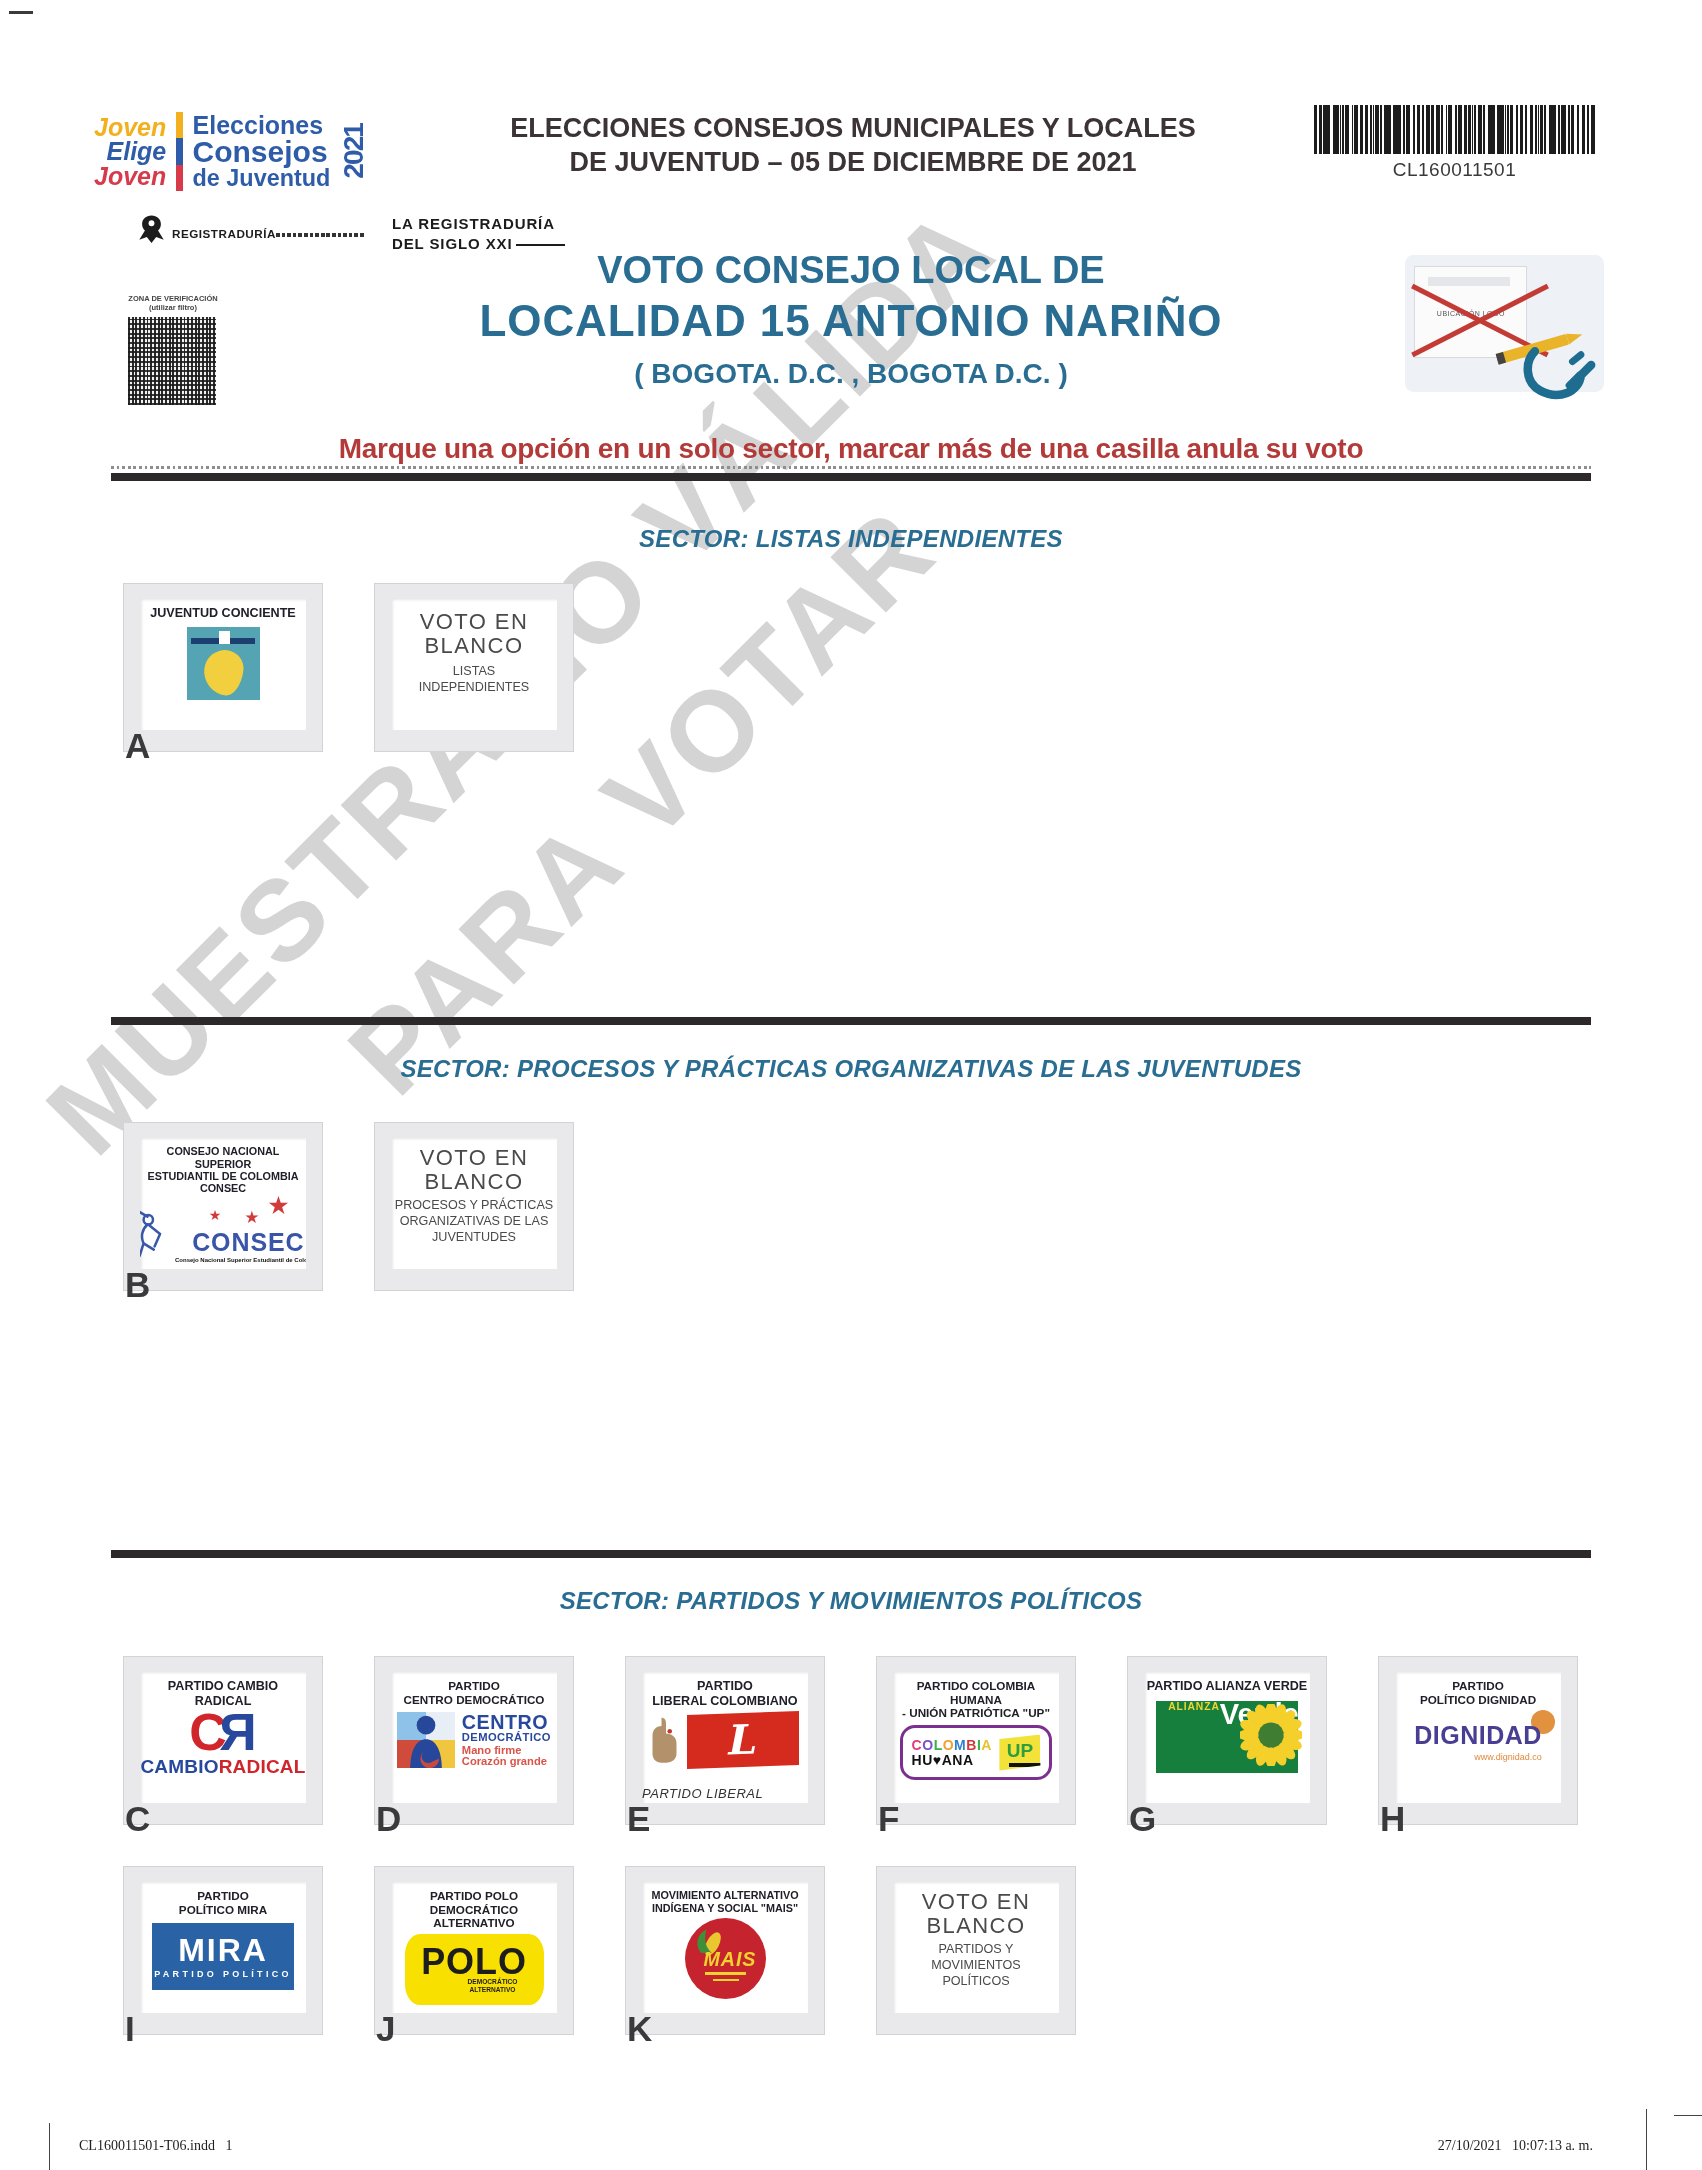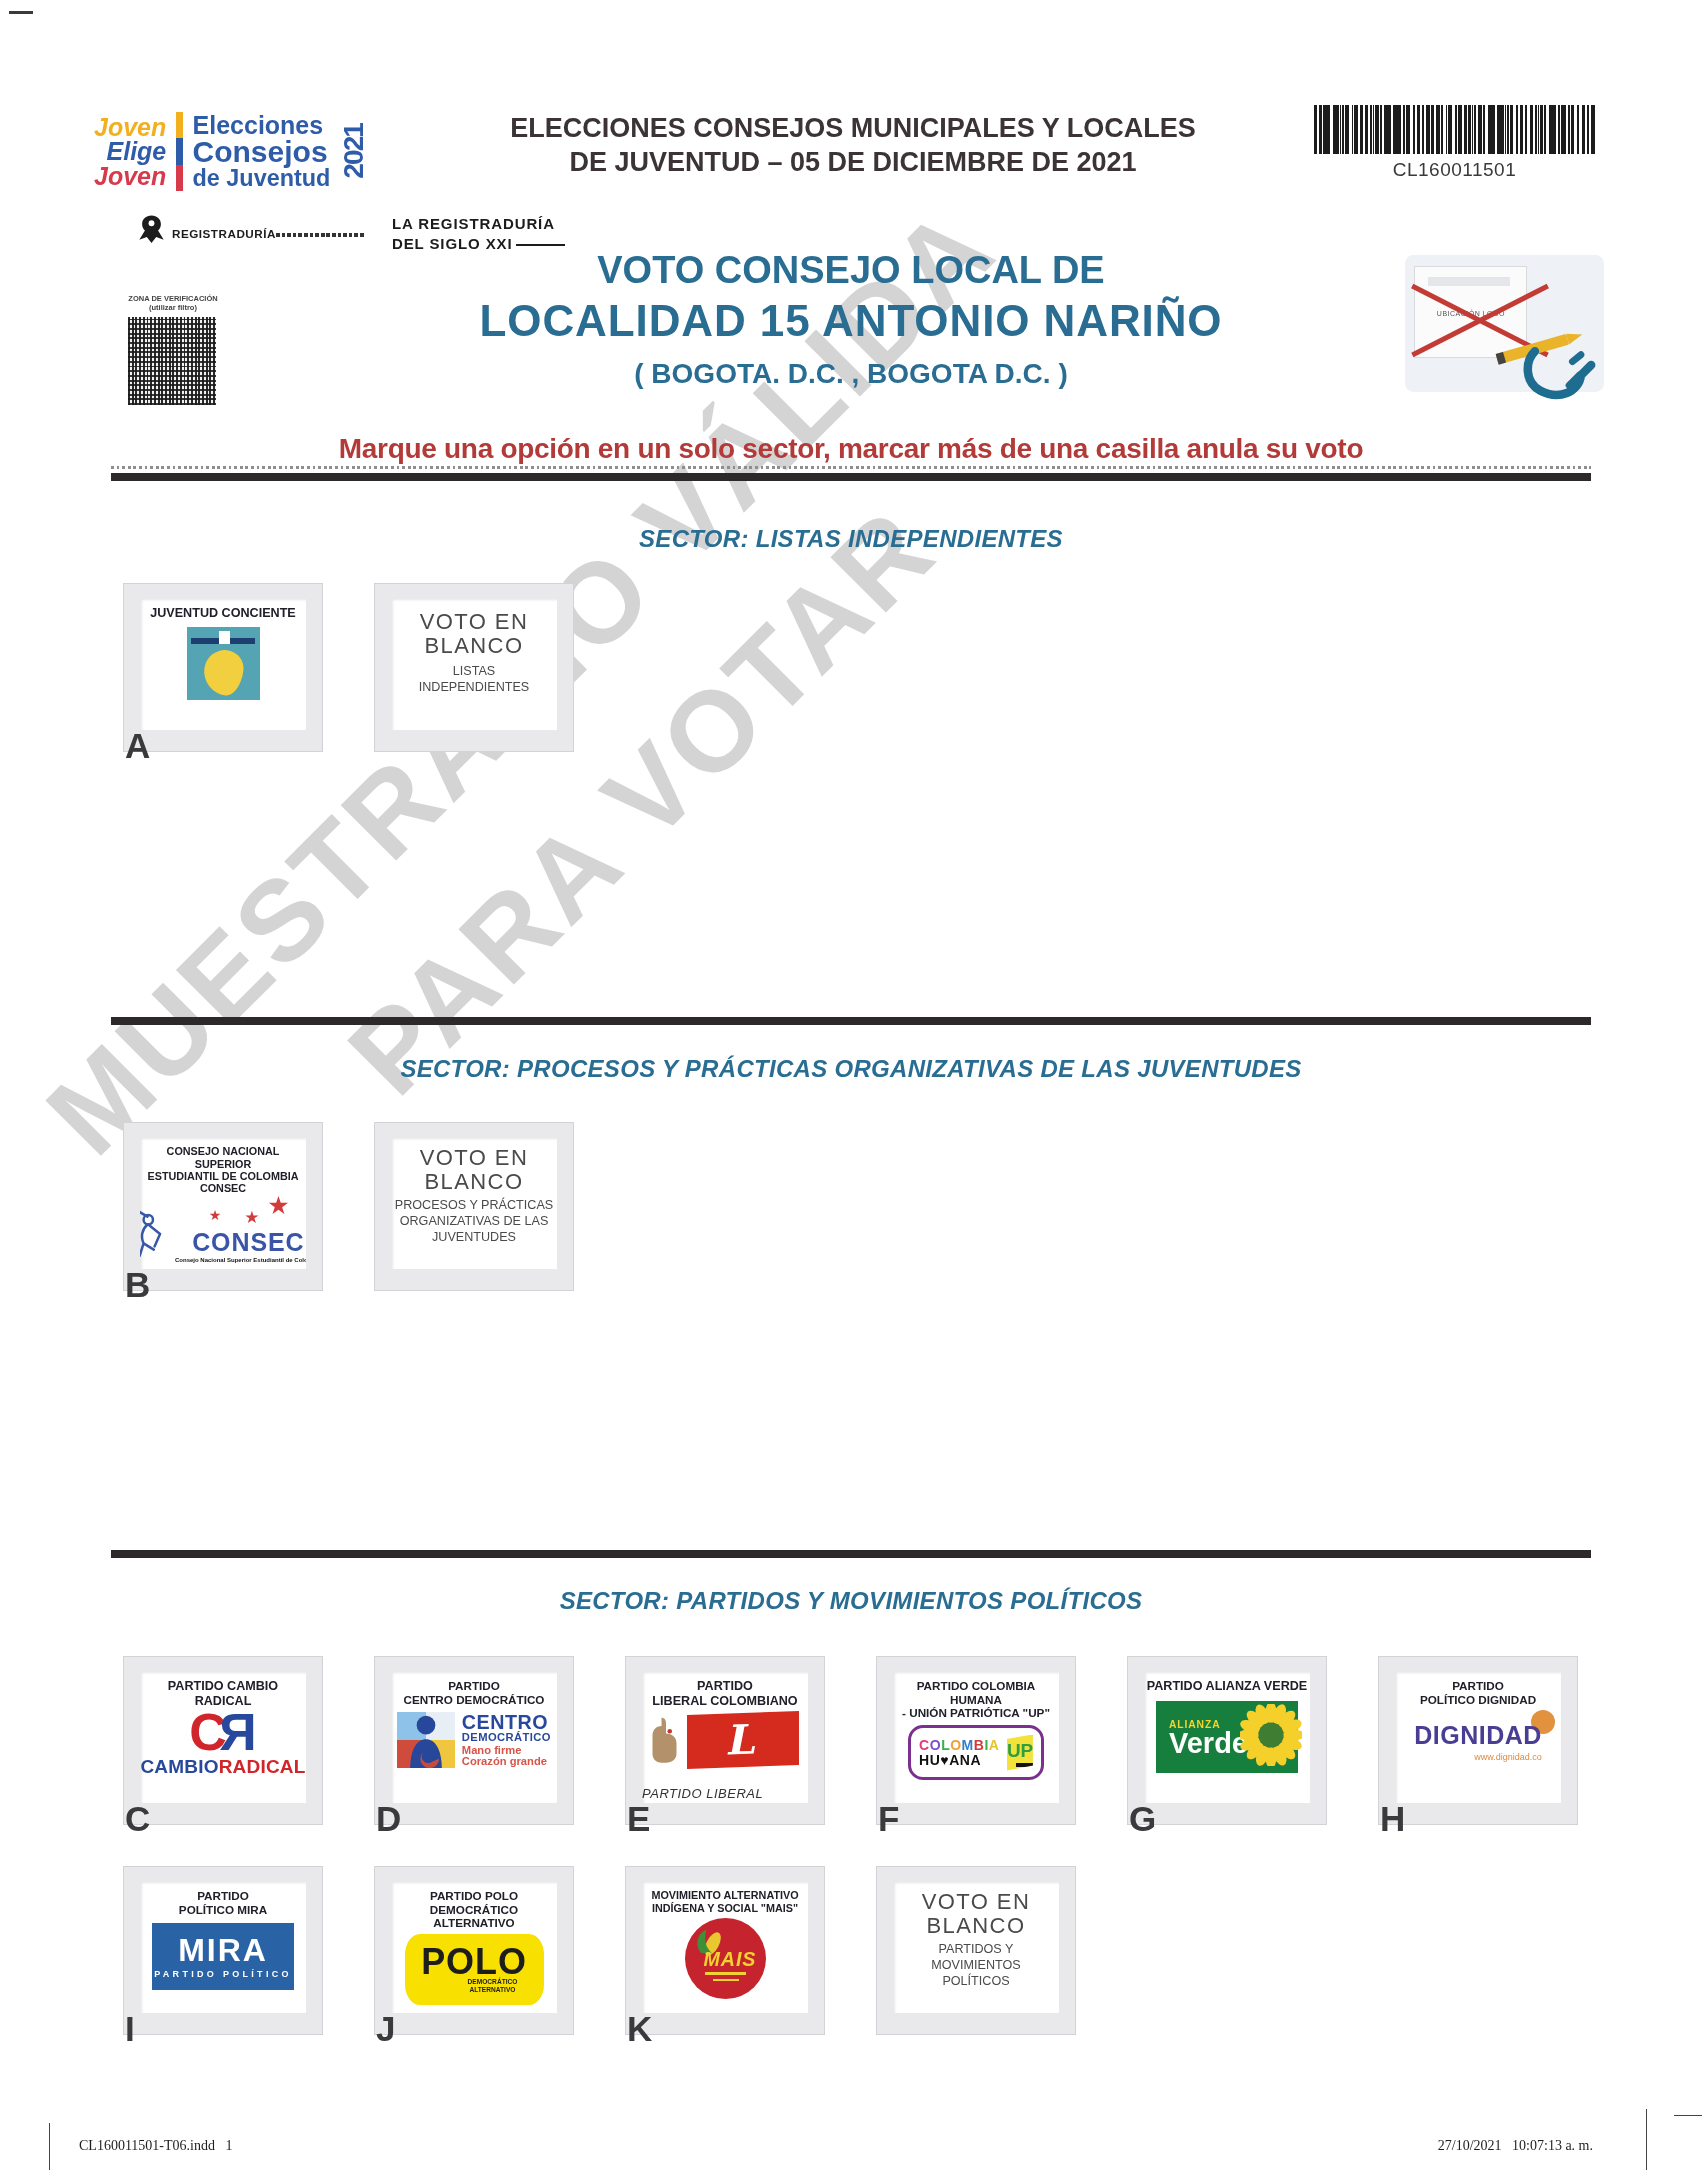--- a/index.html
+++ b/index.html
@@ -143,28 +143,28 @@
   .ch-box{border:3.3px solid #7b2f8e;border-radius:15px;padding:6.6px 8.4px;display:flex;align-items:center;
     gap:7.5px;margin-top:5.6px}
   .ch-col{display:flex;flex-direction:column;line-height:1.05}
   .ch-colombia{display:flex;font-size:14px;font-weight:900;letter-spacing:0.5px}
   .ch-colombia span:nth-child(1){color:#e23a7a}.ch-colombia span:nth-child(2){color:#7a4fd0}
   .ch-colombia span:nth-child(3){color:#35b24a}.ch-colombia span:nth-child(4){color:#f2a02e}
   .ch-colombia span:nth-child(5){color:#2e7fd0}.ch-colombia span:nth-child(6){color:#d03a3a}
   .ch-colombia span:nth-child(7){color:#35b24a}.ch-colombia span:nth-child(8){color:#e8c22e}
   .ch-humana{font-size:14px;font-weight:900;color:#111;letter-spacing:0.5px}
   .ch-heart{color:#111}
-  .up-flag{position:relative;width:26px;height:36px;background:#f2e23a;
+  .up-flag{position:relative;width:41px;height:36px;background:#f2e23a;
     clip-path:polygon(0 12%,100% 0,100% 86%,0 100%)}
   .up-flag span{position:absolute;left:0;top:5.6px;width:100%;text-align:center;
     font-size:19px;font-weight:900;color:#2e9e3f}
   .up-flag .ubar{position:absolute;left:9.4px;bottom:3.7px;width:32px;height:3.7px;background:#111}
 
   .verde-box{position:relative;width:142px;height:72px;background:#177f3e;margin-top:7.5px;
-    display:flex;flex-direction:column;align-items:flex-start;justify-content:center;padding-left:13px;box-sizing:border-box}
+    display:flex;flex-direction:row;align-items:flex-start;justify-content:center;padding-left:13px;box-sizing:border-box}
   .verde-a{font-size:10.3px;font-weight:900;color:#f2d52e;letter-spacing:0.9px}
   .verde-v{font-size:29px;font-weight:900;color:#fff;line-height:.9}
   .sunflower{position:absolute;right:-3.7px;top:2.8px}
 
   .dig-wrap{position:relative;margin-top:15px}
   .dig-circle{position:absolute;right:-13px;top:-11.2px;width:24px;height:24px;border-radius:50%;background:#e2913f}
   .dig-word{position:relative;font-size:25px;font-weight:900;color:#4a3e94;letter-spacing:0.5px}
   .dig-url{text-align:right;font-size:9px;color:#e08a3c;margin-top:1.9px}
 
   .mira-box{width:142px;height:67px;background:#2a63a5;margin-top:6.6px;display:flex;flex-direction:column;

